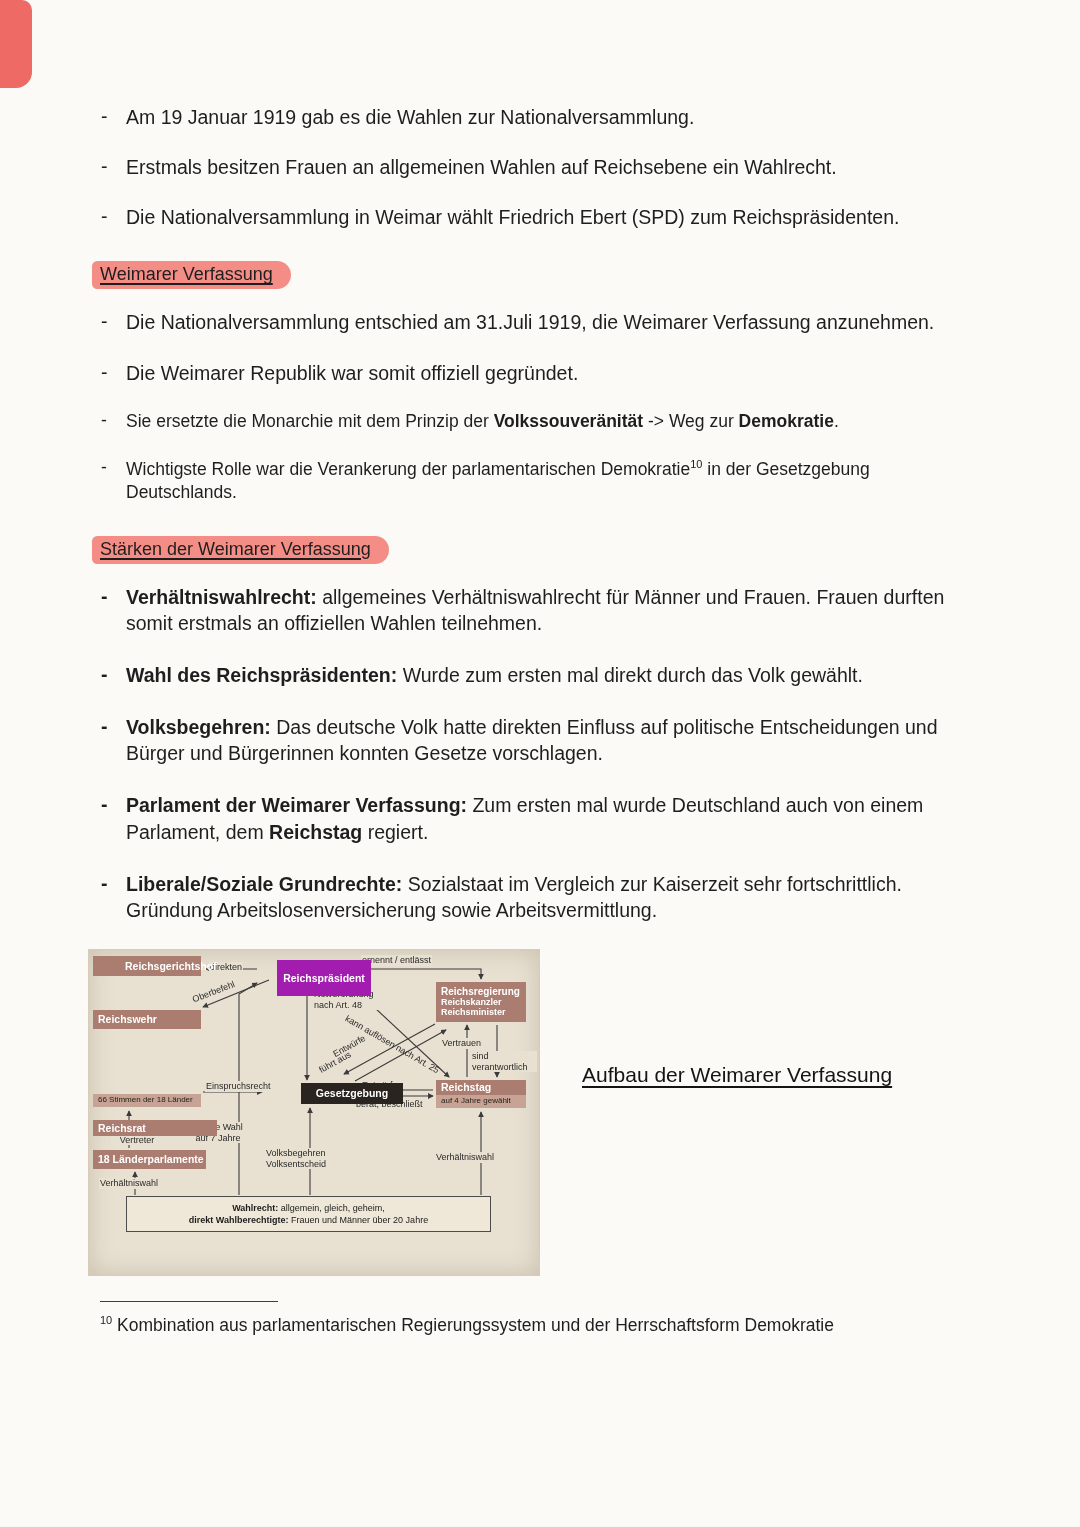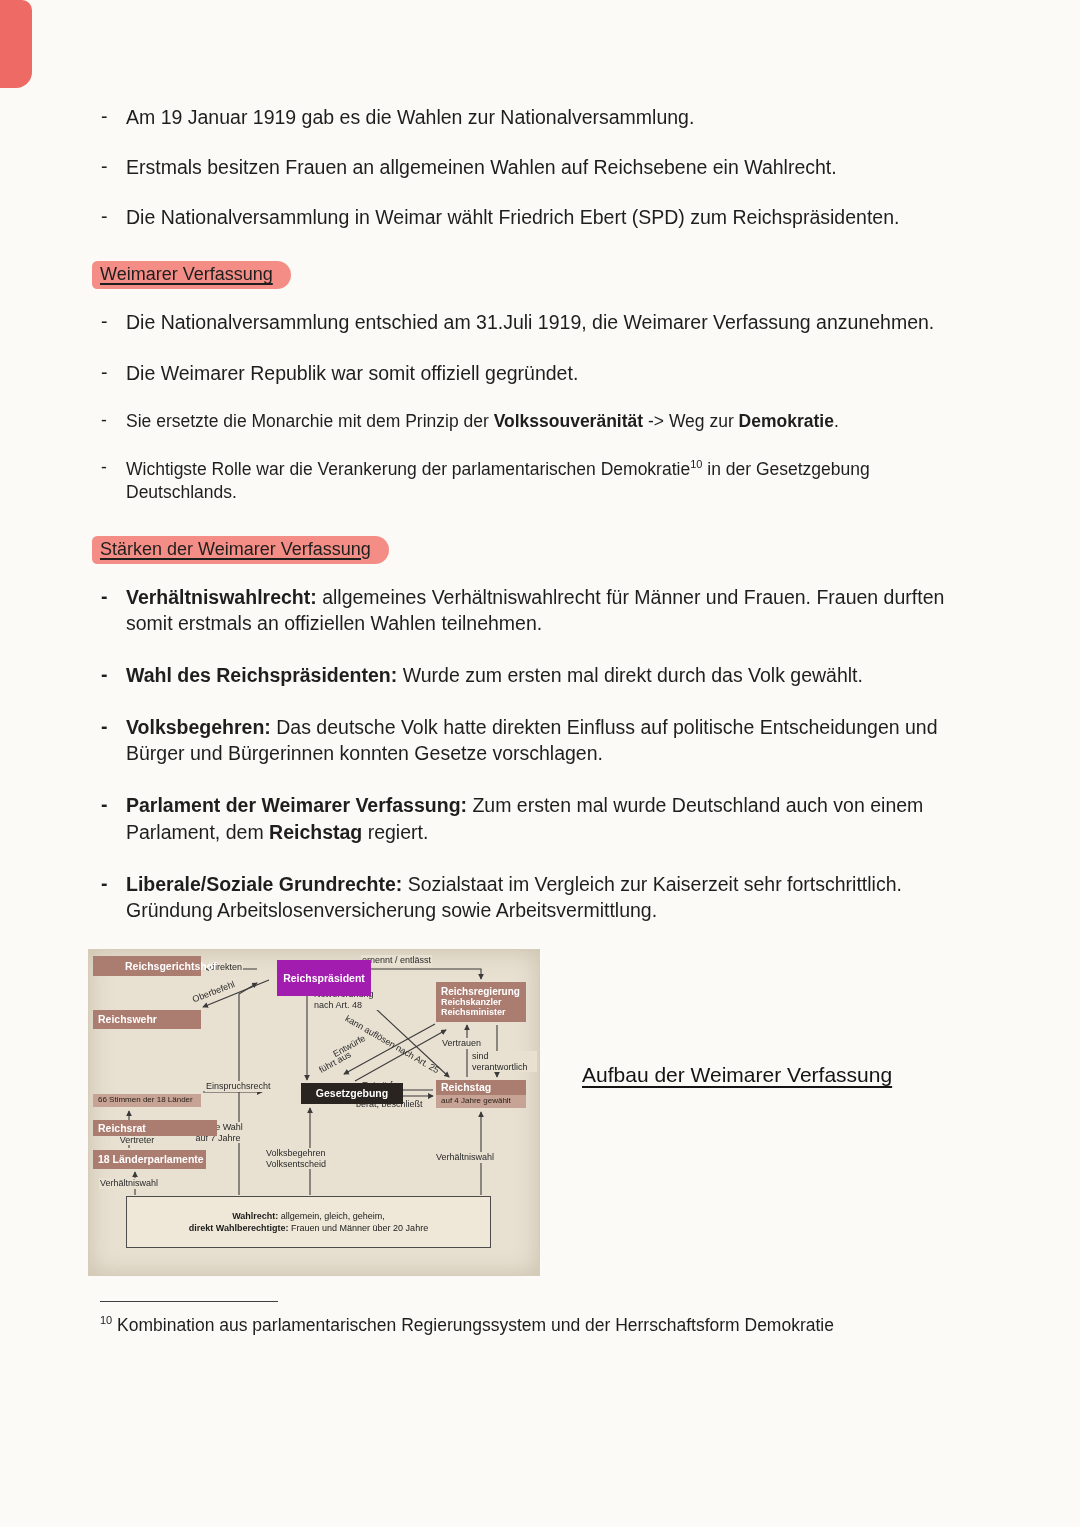--- a/index.html
+++ b/index.html
@@ -69,21 +69,21 @@
   .b-regierung .rg1 { font-size:10px; }
   .b-regierung .rg2 { font-size:9px; font-weight:600; }
   .b-wehr        { left:4px; top:60px; width:108px; height:19px; }
   .b-rat         { left:4px; top:128px; width:124px; height:16px;margin-top:42px; }
   .b-rat-sub     { left:4px; top:144px; width:108px; height:13px;text-align:center; }
   .b-gesetz      { left:176px; top:133px; width:102px; height:21px; background:#29241f;margin-left:36px; }
   .b-reichstag   { left:347px; top:130px; width:90px; height:15px; }
   .b-reichstag-sub { left:347px; top:145px; width:90px; height:13px; }
   .b-laender     { left:4px; top:200px; width:113px; height:19px; }
   .b-wahlrecht {
-    left:37px; top:246px; width:365px; height:52px;
+    left:37px; top:246px; width:365px; height:36px;
     background:#efe8d8; border:1.3px solid #4c4c4c; color:#1c1c1c;
     font-weight:400; font-size:9px; line-height:1.35;
     flex-direction:column; justify-content:center; align-items:center; padding:0;
   }
 
   .dlabel {
     position:absolute; z-index:2;
     font-size:9px; line-height:1.2; color:#2a2a2a;
     background:#e8e1d2; padding:0 1px;
   }

